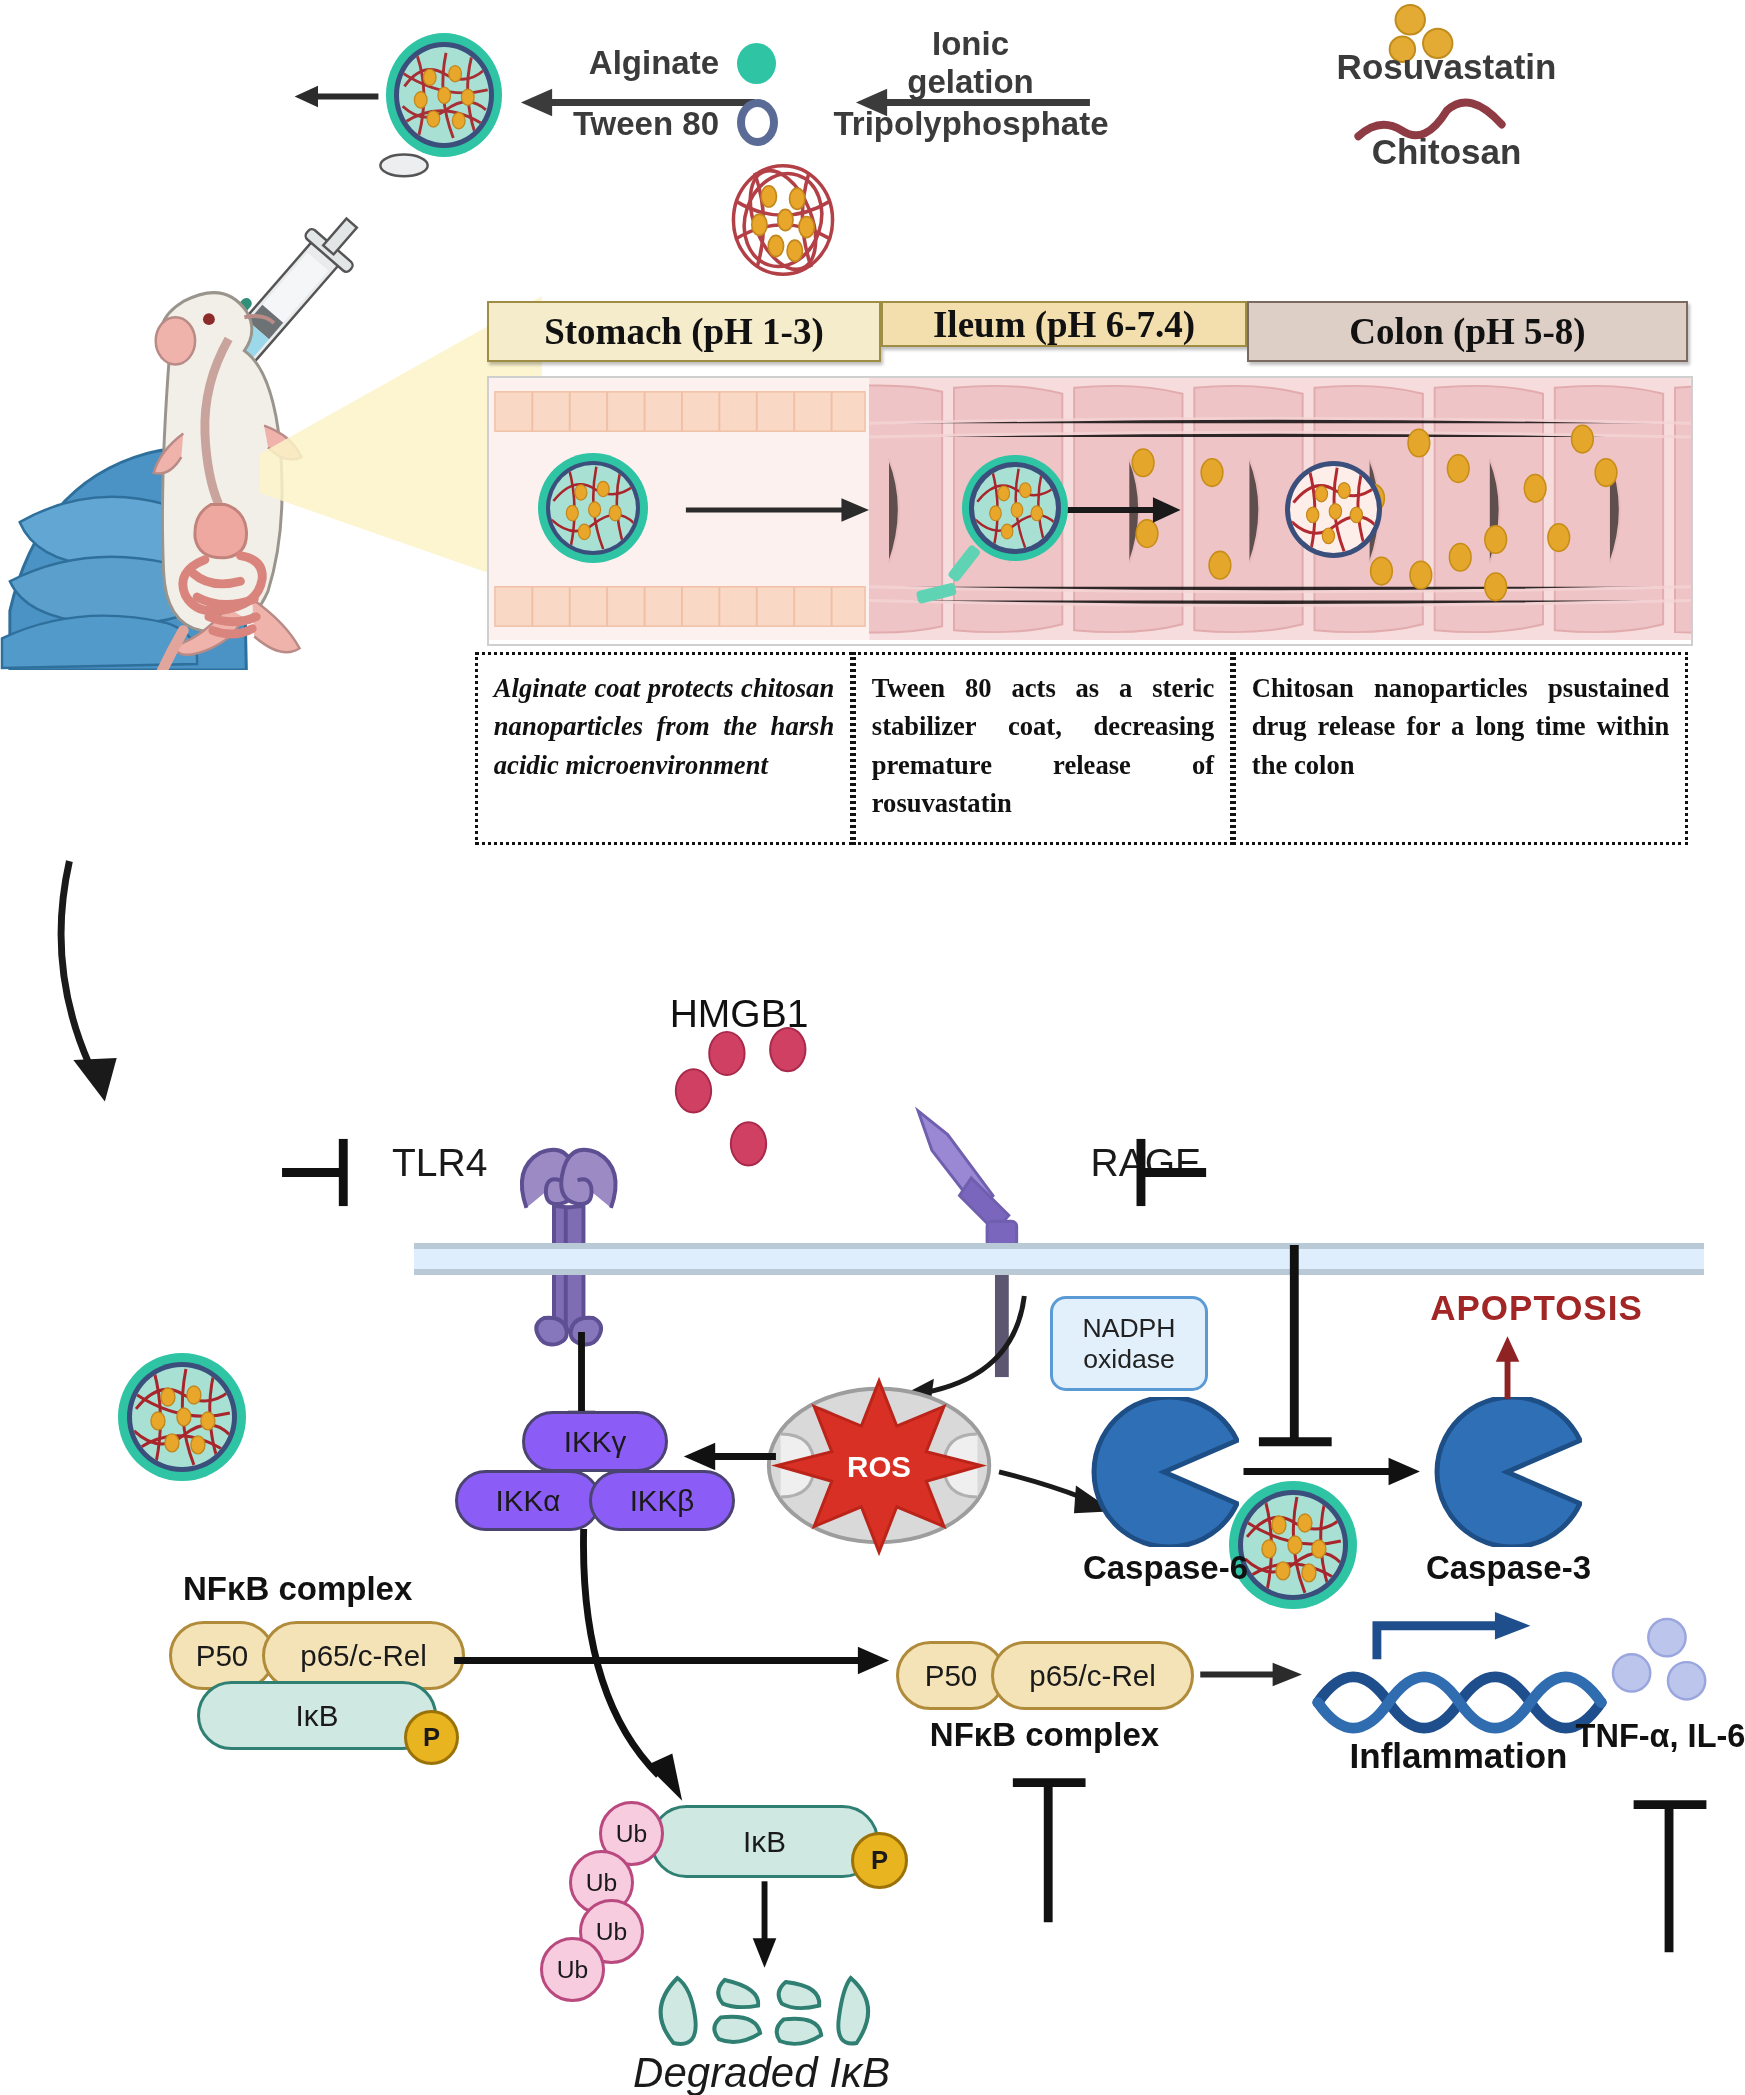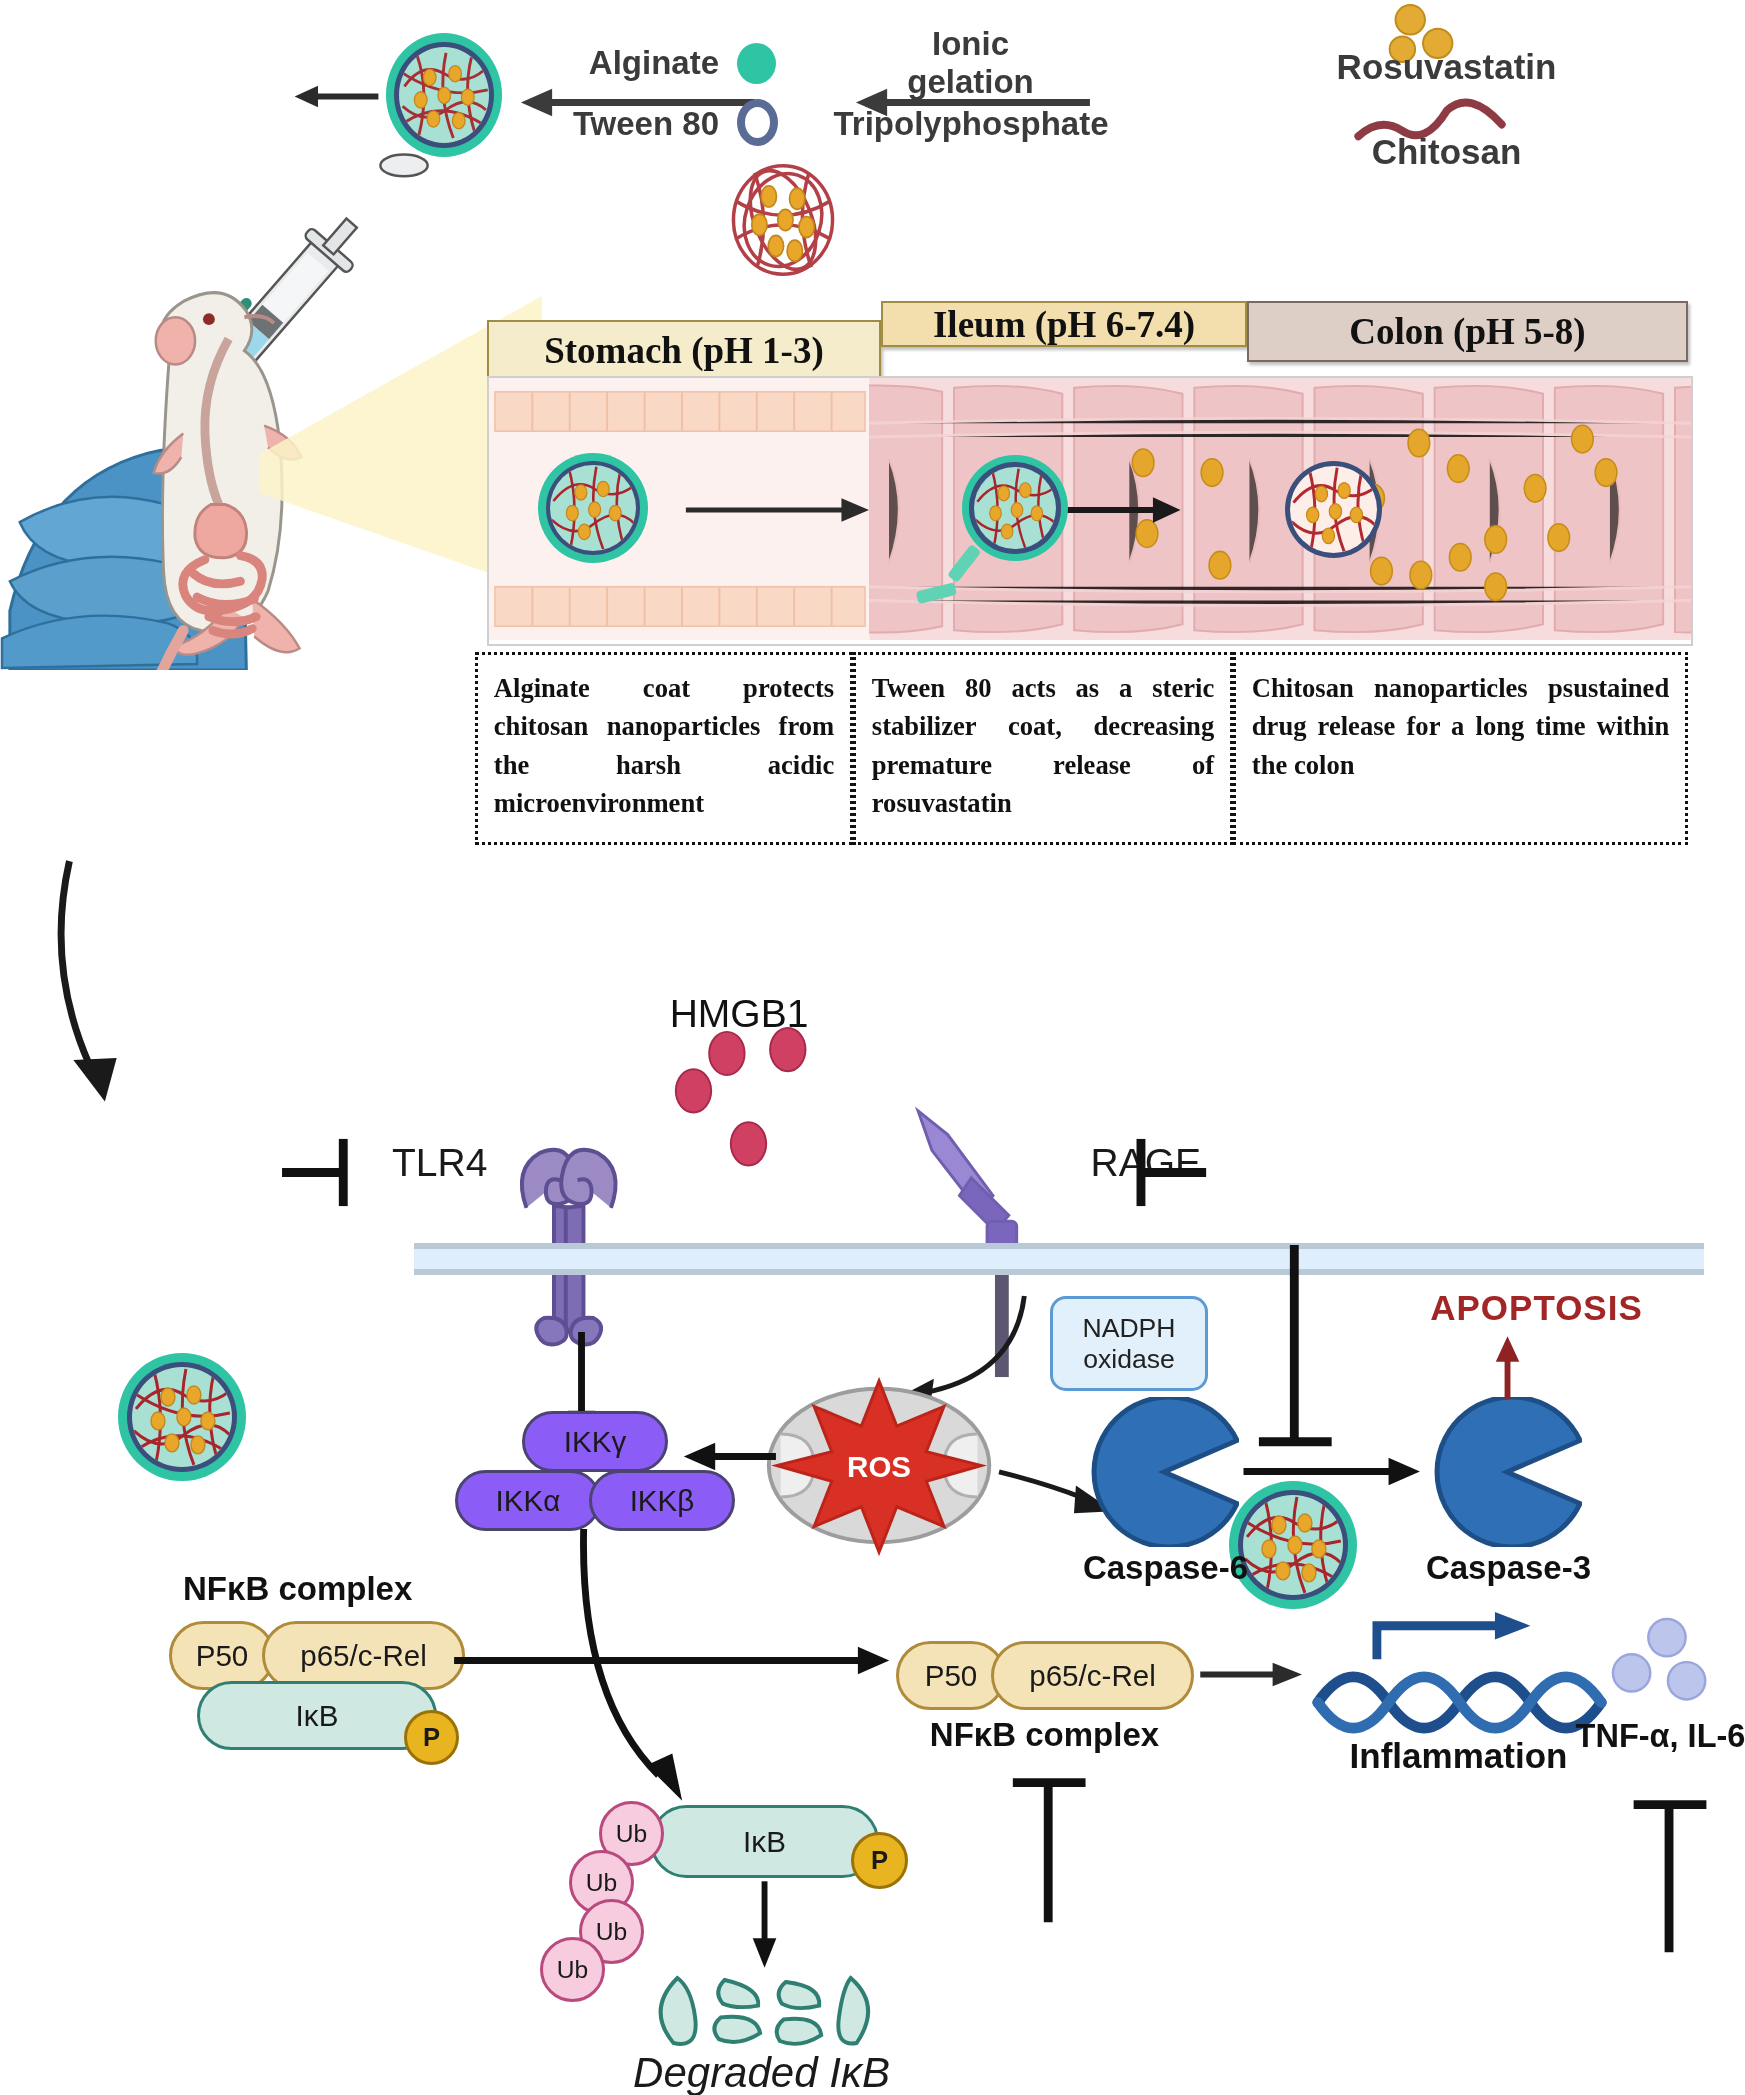--- a/index.html
+++ b/index.html
@@ -184,21 +184,21 @@
     </g>
 
     <path d="M186 580 Q140 660 116 760 Q100 840 96 900" stroke="#e2a59c" stroke-width="11" fill="none" stroke-linecap="round"></path>
   </g>
 </svg>
 
 <svg class="abs" style="left:246px;top:296px;width:296px;height:335px;" viewBox="0 0 300 340" width="296" height="335">
   <polygon points="14,160 300,0 300,300 14,200" fill="#fbf3c8" opacity=".85"></polygon>
 </svg>
 
-<div class="abs phtab" style="left:487px;top:301px;width:394px;height:61px;background:#f5eccb;font-size:37px;margin-top:19px;">
+<div class="abs phtab" style="left:487px;top:301px;width:394px;height:61px;background:#f5eccb;font-size:37px;">
   <span>Stomach (pH 1-3)</span>
 </div>
 <div class="abs phtab" style="left:881px;top:301px;width:366px;height:46px;background:#f3dfad;font-size:37px;">
   <span>Ileum (pH 6-7.4)</span>
 </div>
 <div class="abs phtab" style="left:1247px;top:301px;width:441px;height:61px;background:#ddcfc6;border-color:#7c6a60;font-size:37px;">
   <span>Colon (pH 5-8)</span>
 </div>
 
 <div class="abs" style="left:487px;top:376px;width:1202px;height:266px;background:#fff;
@@ -356,21 +356,21 @@
           <ellipse cx="26" cy="56" rx="7" ry="9"></ellipse>
             <ellipse cx="52" cy="52" rx="7" ry="9"></ellipse>
           <ellipse cx="76" cy="56" rx="7" ry="9"></ellipse>
             <ellipse cx="44" cy="80" rx="7" ry="9"></ellipse>
         </g>
       </svg>
     </div>
   </div>
 </div>
 
-<div class="abs capbox" style="left:475px;top:652px;width:378px;height:193px;">
+<div class="abs capbox" style="left:475px;top:652px;width:378px;height:193px;font-style:italic;">
   <span>Alginate coat protects chitosan nanoparticles from the harsh acidic microenvironment</span>
 </div>
 <div class="abs capbox" style="left:853px;top:652px;width:380px;height:193px;">
   <span>Tween 80 acts as a steric stabilizer coat, decreasing premature release of rosuvastatin</span>
 </div>
 <div class="abs capbox" style="left:1233px;top:652px;width:455px;height:193px;">
   <span>Chitosan nanoparticles psustained drug release for a long time within the colon</span>
 </div>
 
 <svg class="abs" style="left:29.6px;top:857px;width:197px;height:286px;" viewBox="0 0 200 290" width="197" height="286">

